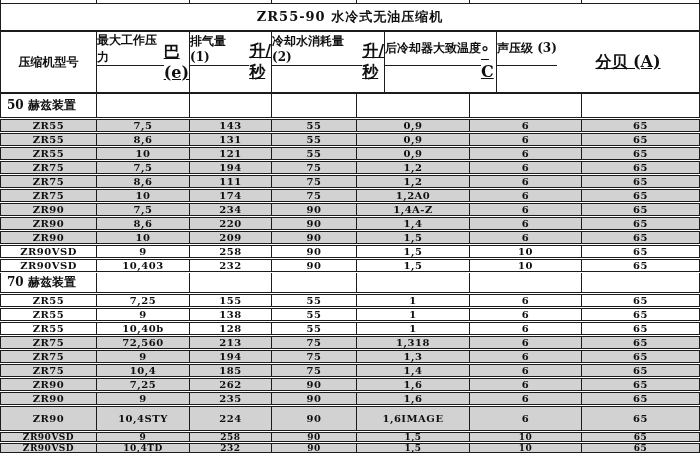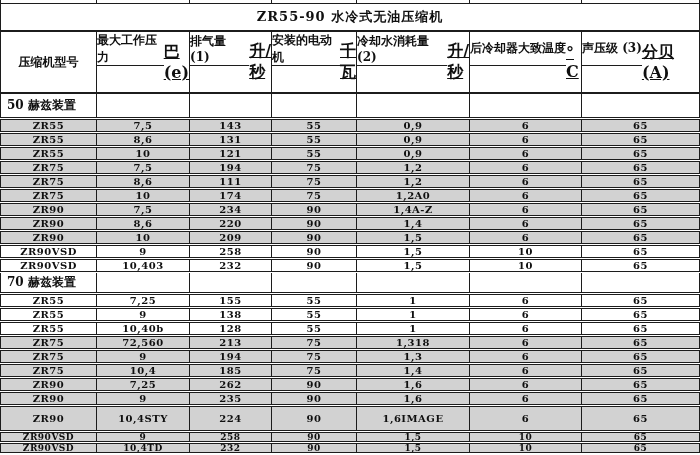--- a/index.html
+++ b/index.html
@@ -69,24 +69,20 @@
     <div class="cell w0 b-r modelhead">压缩机型号</div>
     <div id="hcols" style="display:flex;flex:1;">
         <div class="hcol w1 b-r">
           <div class="hname">最大工作压力</div>
           <div class="hunit">巴 (e)</div>
         </div>
         <div class="hcol w2 b-r">
           <div class="hname">排气量 (1)</div>
           <div class="hunit">升/秒</div>
         </div>
-        <div class="hcol w3 b-r">
-          <div class="hname">安装的电动机</div>
-          <div class="hunit">千瓦</div>
-        </div>
         <div class="hcol w4 b-r">
           <div class="hname">冷却水消耗量 (2)</div>
           <div class="hunit">升/秒</div>
         </div>
         <div class="hcol w5 b-r">
           <div class="hname">后冷却器大致温度</div>
           <div class="hunit">° C</div>
         </div>
         <div class="hcol w6">
           <div class="hname">声压级 (3)</div>

